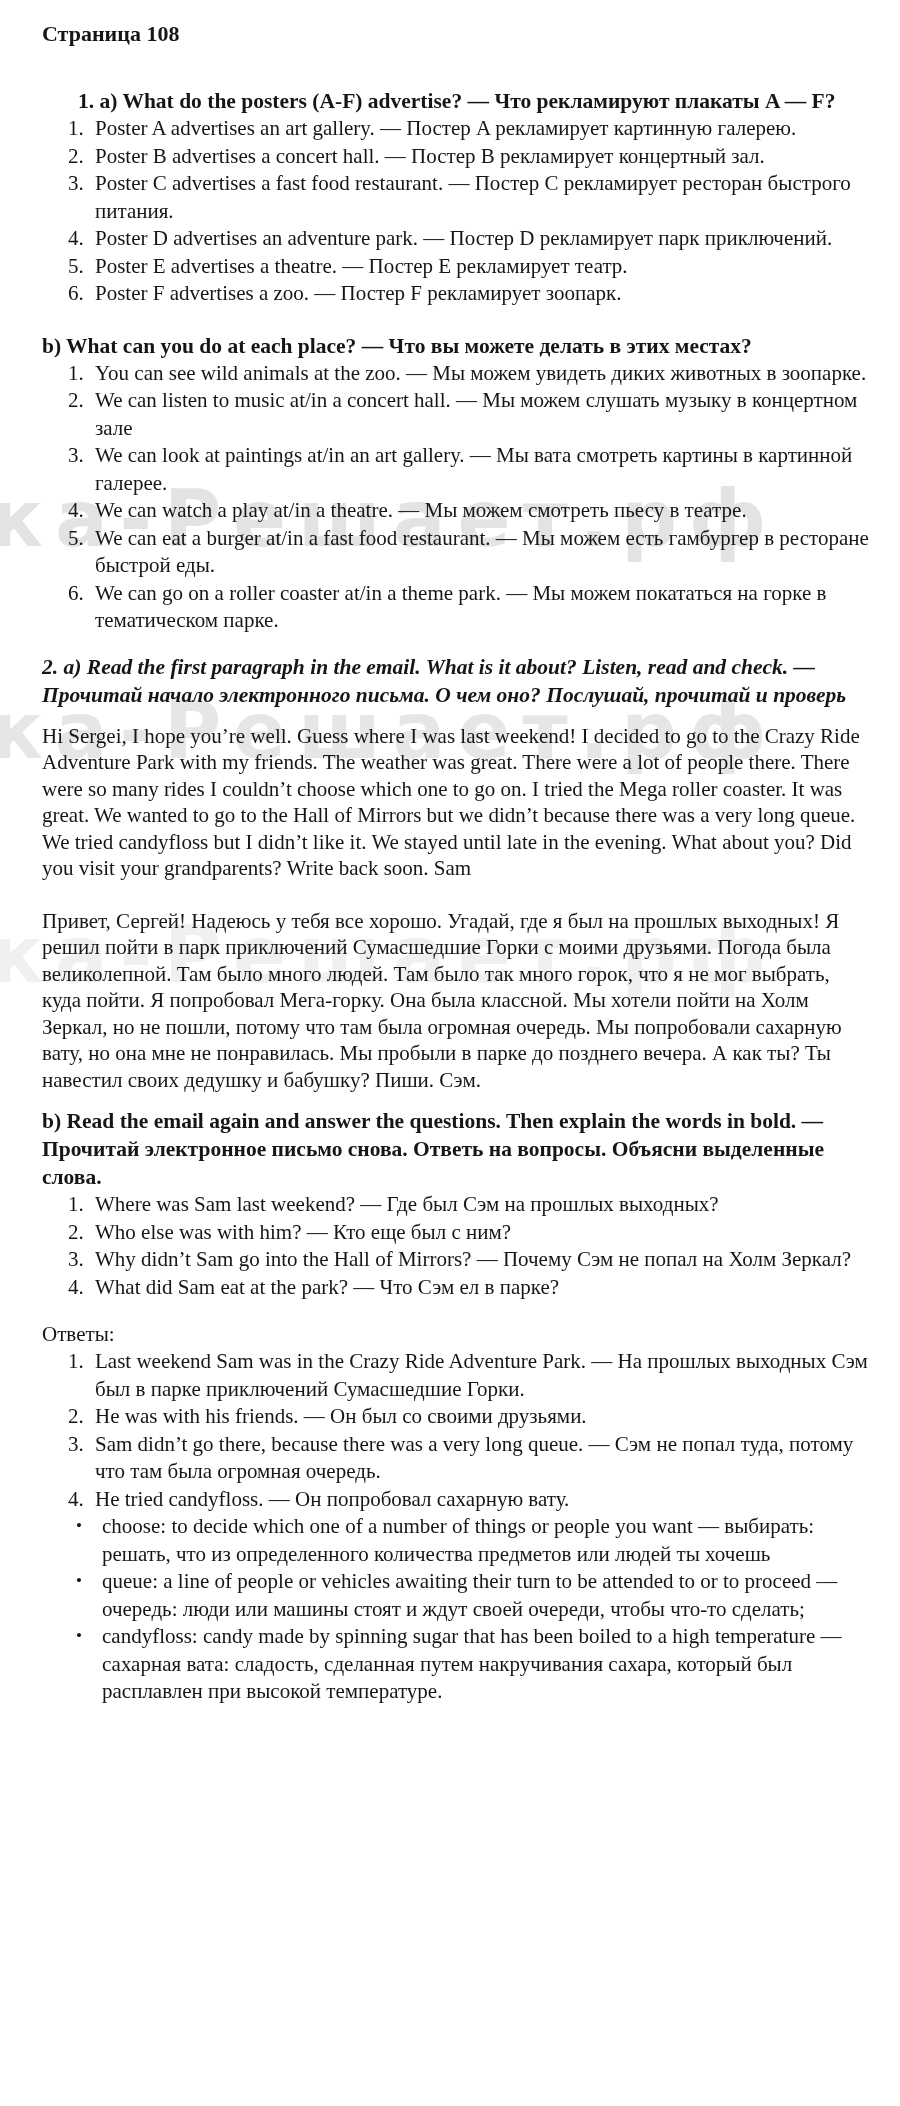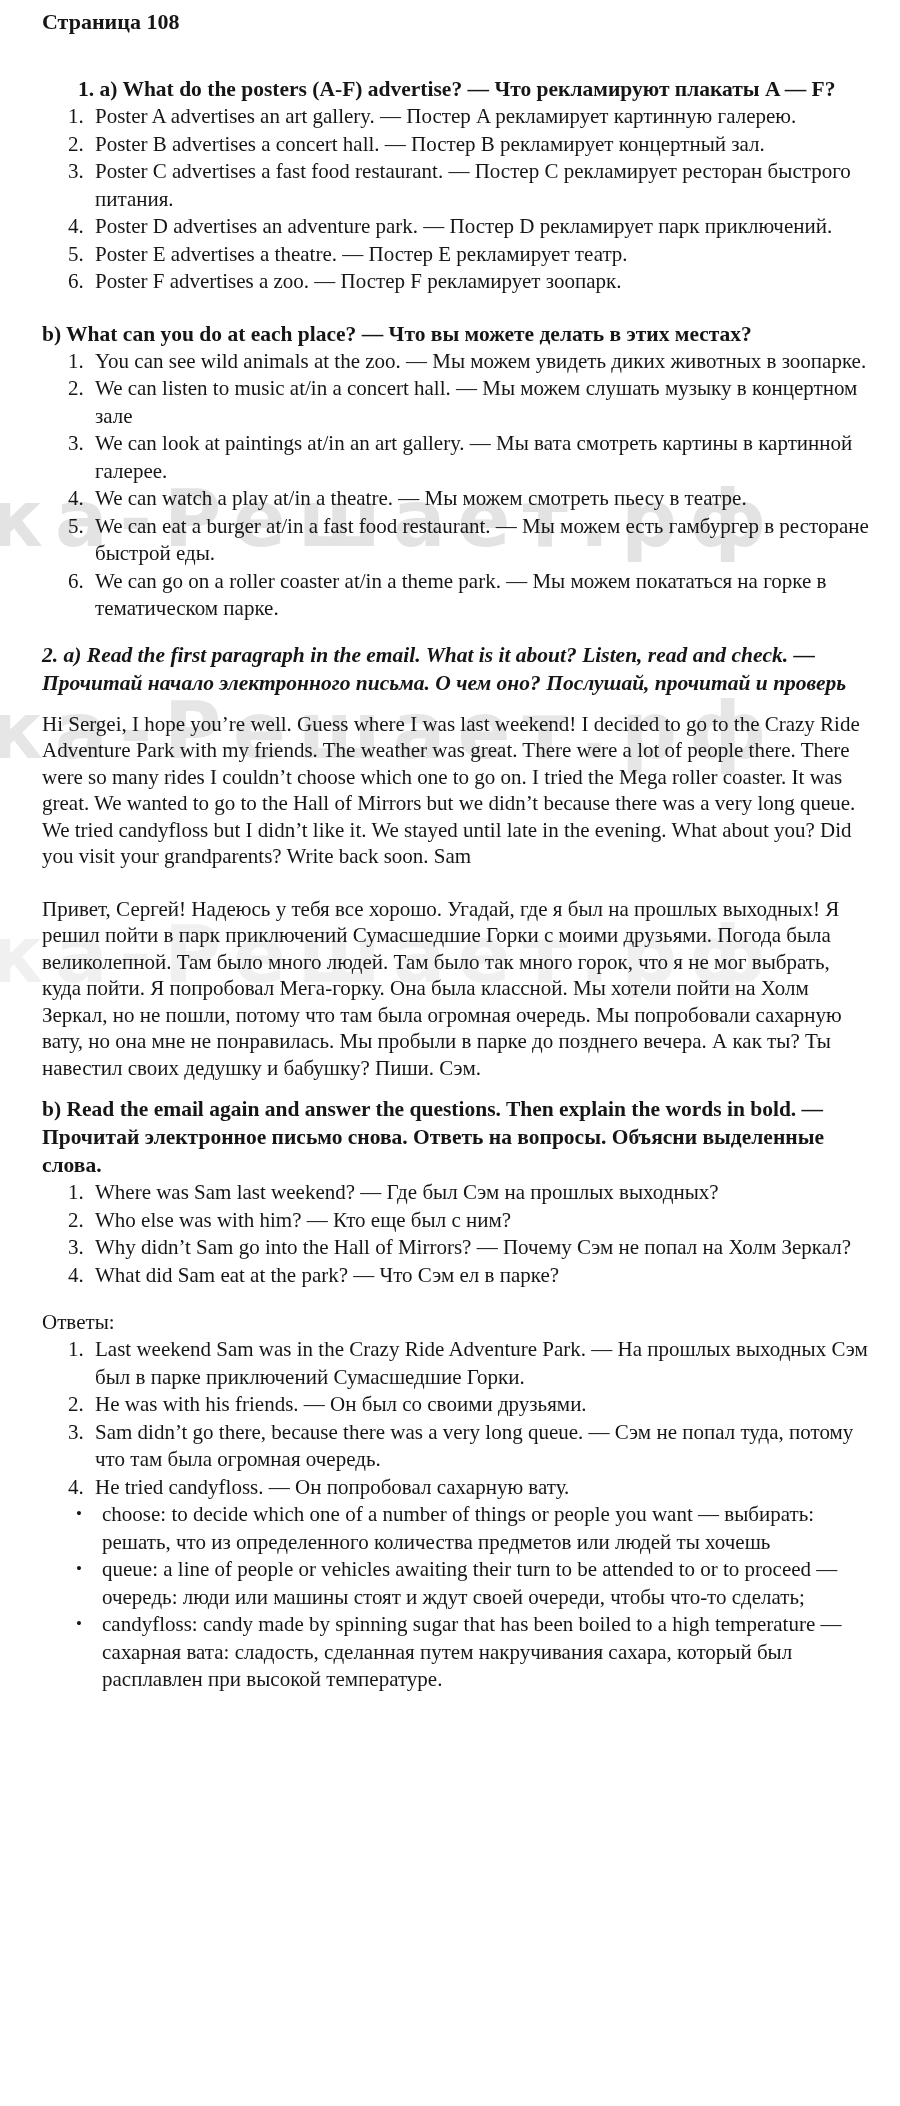--- a/index.html
+++ b/index.html
@@ -24,21 +24,21 @@
     user-select:none;
   }
   .wm1 { top:474px;  color:#e3e3e3; }
   .wm2 { top:686px;  color:#e6e6e6; }
   .wm3 { top:910px;  color:#f0f0f0; }
 
   
   .content {
     position:relative;
     z-index:1;
-    padding:8px 28px 0 42px;
+    padding:20px 28px 0 42px;
   }
   .page-label {
     font-weight:bold;
     font-size:22px;
     line-height:27px;
   }
   .heading {
     font-weight:bold;
     font-size:21.5px;
     line-height:28px;

